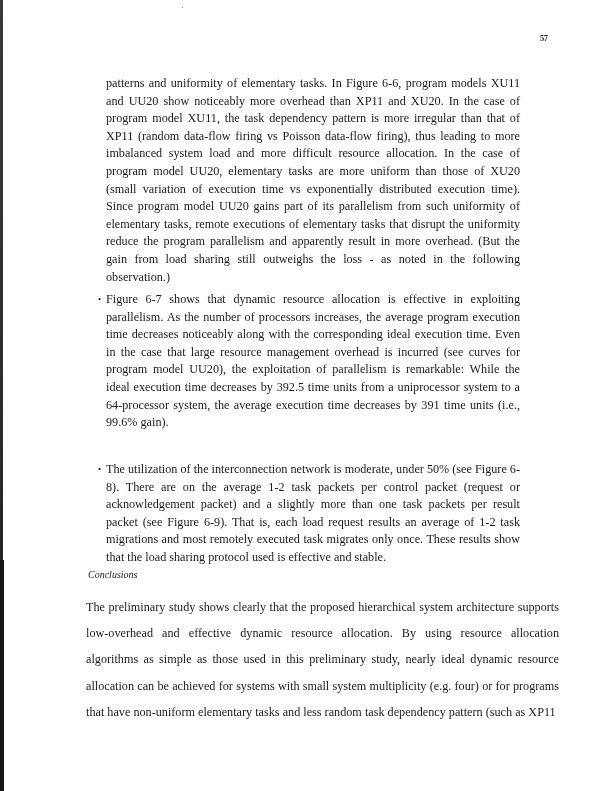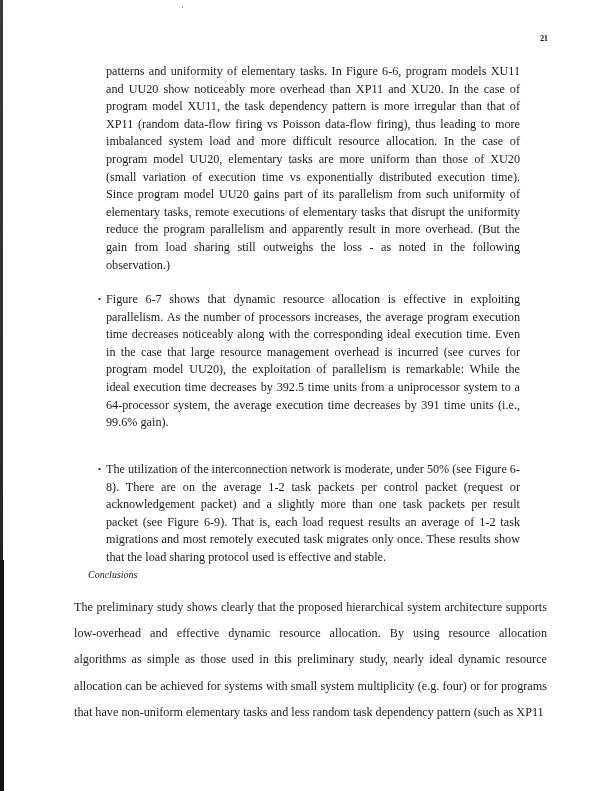--- a/index.html
+++ b/index.html
@@ -49,57 +49,57 @@
     }
     .block {
       position: absolute;
       left: 106px;
       width: 414px;
       font-size: 12.2px;
       line-height: 17.6px;
       text-align: justify;
       text-align-last: left;
     }
-    .block-1 { top: 63px; }
+    .block-1 { top: 75px; }
     .bullet-2 { top: 291px; }
     .bullet-3 { top: 461px; }
     .bullet {
       position: absolute;
       left: -8px;
       top: 0;
       font-size: 9px;
       line-height: 17.6px;
     }
     .heading {
       position: absolute;
       left: 88px;
       top: 569px;
       font-style: italic;
       font-size: 10px;
     }
     .conclusion {
       position: absolute;
-      left: 74px;
+      left: 86px;
       top: 594px;
       width: 473px;
       font-size: 12.2px;
       line-height: 26.2px;
       text-align: justify;
       text-align-last: left;
     }
     p { margin: 0; }
   </style>
 </head>
 <body>
 
 <div class="scan-edge"></div>
 <div class="scan-edge-lower"></div>
 <div class="speck"></div>
 
-<div class="page-number">21</div>
+<div class="page-number">57</div>
 
 <div class="block block-1">
   <p>patterns and uniformity of elementary tasks.  In Figure 6-6, program models XU11 and UU20 show noticeably more overhead than XP11 and XU20.  In the case of program model XU11, the task dependency pattern is more irregular than that of XP11 (random data-flow firing vs Poisson data-flow firing), thus leading to more imbalanced system load and more difficult resource allocation.  In the case of program model UU20, elementary tasks are more uniform than those of XU20 (small variation of execution time vs exponentially distributed execution time). Since program model UU20 gains part of its parallelism from such uniformity of elementary tasks, remote executions of elementary tasks that disrupt the uniformity reduce the program parallelism and apparently result in more overhead.  (But the gain from load sharing still outweighs the loss - as noted in the following observation.)</p>
 </div>
 
 <div class="block bullet-2">
   <span class="bullet">•</span>
   <p>Figure 6-7 shows that dynamic resource allocation is effective in exploiting parallelism.  As the number of processors increases, the average program execution time decreases noticeably along with the corresponding ideal execution time.  Even in the case that large resource management overhead is incurred (see curves for program model UU20), the exploitation of parallelism is remarkable:  While the ideal execution time decreases by 392.5 time units from a uniprocessor system to a 64-processor system, the average execution time decreases by 391 time units (i.e., 99.6% gain).</p>
 </div>
 

